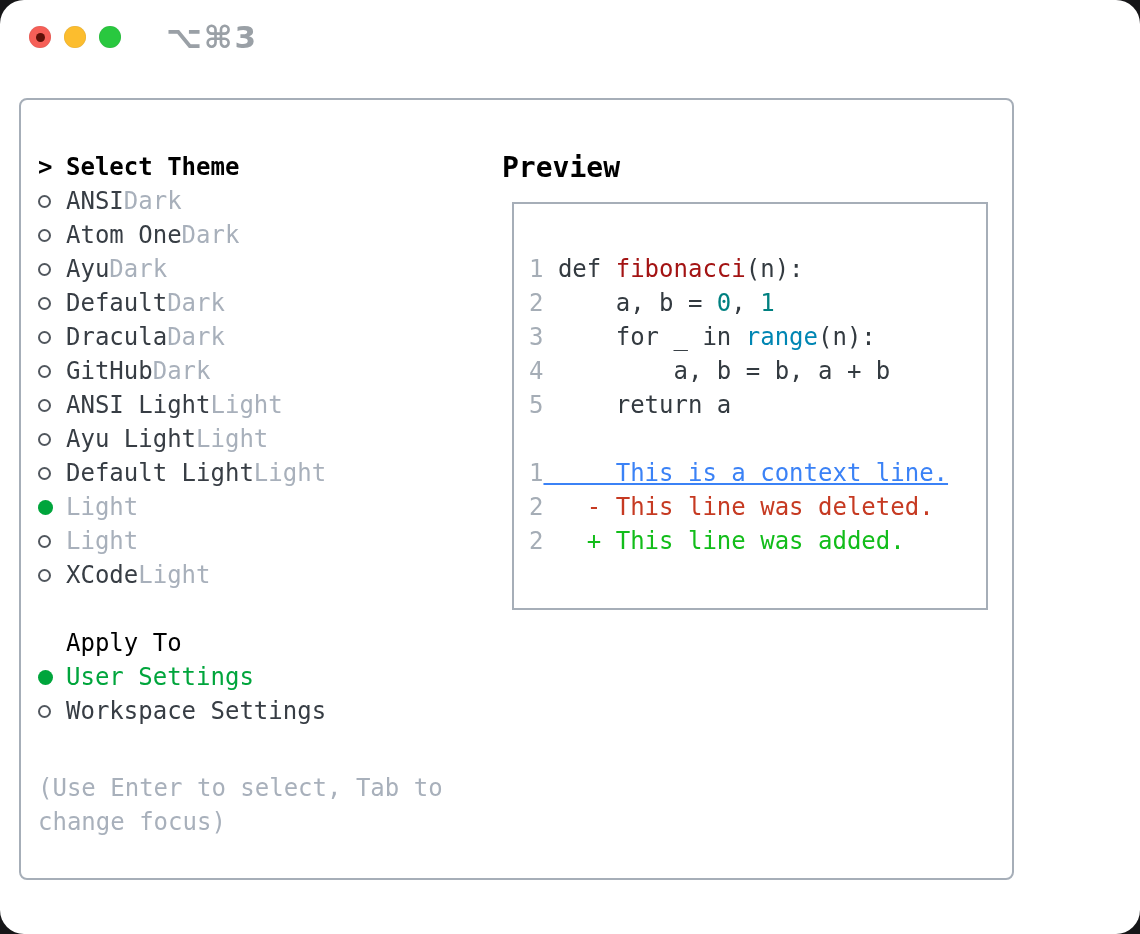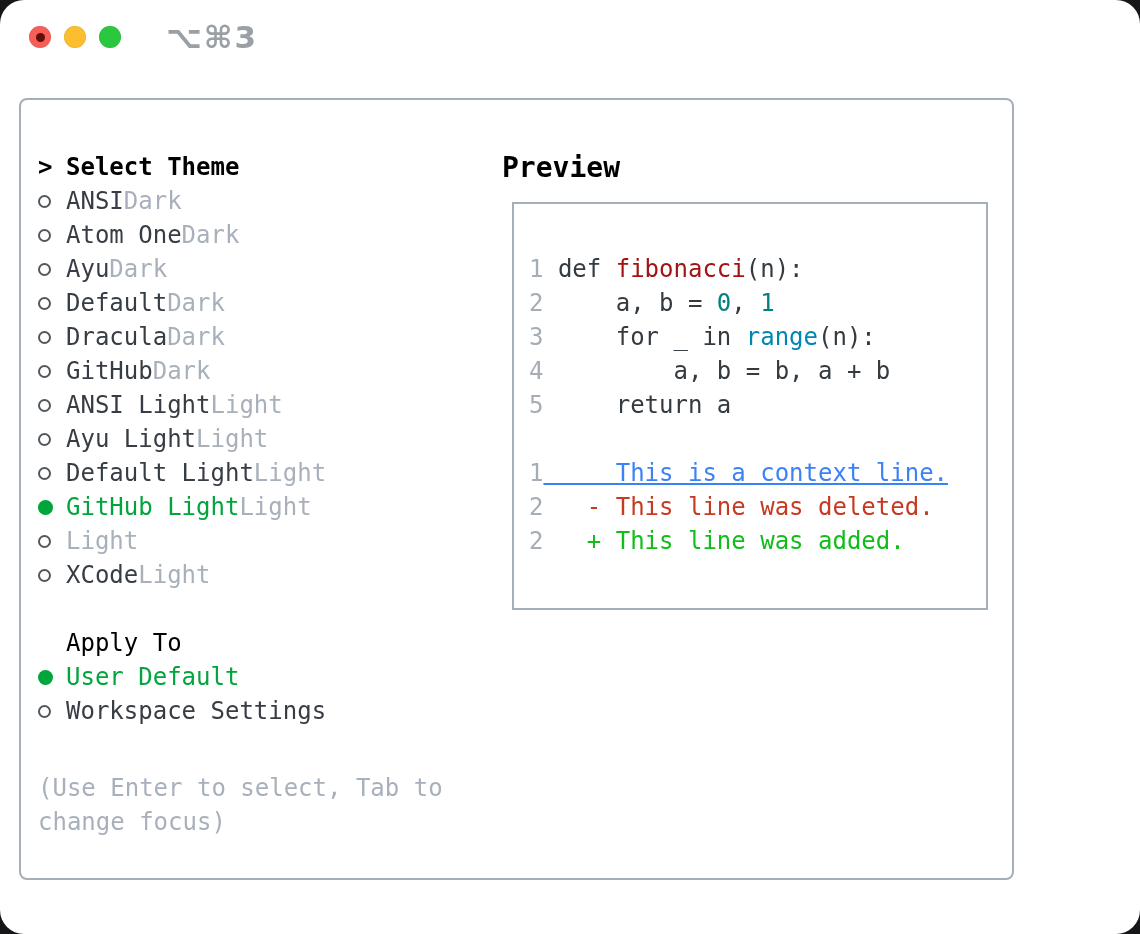--- a/index.html
+++ b/index.html
@@ -84,26 +84,26 @@
         <div class="row"><span class="marker prefix">&gt;</span><span class="label bold">Select Theme</span></div>
         <div class="row"><span class="marker"><span class="circle"></span></span><span class="label">ANSI</span> <span class="tag">Dark</span></div>
         <div class="row"><span class="marker"><span class="circle"></span></span><span class="label">Atom One</span> <span class="tag">Dark</span></div>
         <div class="row"><span class="marker"><span class="circle"></span></span><span class="label">Ayu</span> <span class="tag">Dark</span></div>
         <div class="row"><span class="marker"><span class="circle"></span></span><span class="label">Default</span> <span class="tag">Dark</span></div>
         <div class="row"><span class="marker"><span class="circle"></span></span><span class="label">Dracula</span> <span class="tag">Dark</span></div>
         <div class="row"><span class="marker"><span class="circle"></span></span><span class="label">GitHub</span> <span class="tag">Dark</span></div>
         <div class="row"><span class="marker"><span class="circle"></span></span><span class="label">ANSI Light</span> <span class="tag">Light</span></div>
         <div class="row"><span class="marker"><span class="circle"></span></span><span class="label">Ayu Light</span> <span class="tag">Light</span></div>
         <div class="row"><span class="marker"><span class="circle"></span></span><span class="label">Default Light</span> <span class="tag">Light</span></div>
-        <div class="row"><span class="marker"><span class="circle filled"></span></span><span class="label green">GitHub Light</span> <span class="tag">Light</span></div>
+        <div class="row"><span class="marker"><span class="circle filled"></span></span> <span class="tag">Light</span></div>
         <div class="row"><span class="marker"><span class="circle"></span></span> <span class="tag">Light</span></div>
         <div class="row"><span class="marker"><span class="circle"></span></span><span class="label">XCode</span> <span class="tag">Light</span></div>
         <div class="row gap"></div>
         <div class="row"><span class="marker"></span><span class="subhead">Apply To</span></div>
-        <div class="row"><span class="marker"><span class="circle filled"></span></span><span class="label green">User Default</span></div>
+        <div class="row"><span class="marker"><span class="circle filled"></span></span><span class="label green">User Settings</span></div>
         <div class="row"><span class="marker"><span class="circle"></span></span><span class="label">Workspace Settings</span></div>
         <div class="row gap"></div>
         <div class="row"><span class="hint">(Use Enter to select, Tab to</span></div>
         <div class="row"><span class="hint">change focus)</span></div>
       </div>
 
     <div class="preview-heading">Preview</div>
     <div class="preview-box">
       <div class="code" id="code">
           <div class="cline"><span class="ln">1</span><span class="tok-code"> def </span><span class="tok-function">fibonacci</span><span class="tok-code">(n):</span></div>

